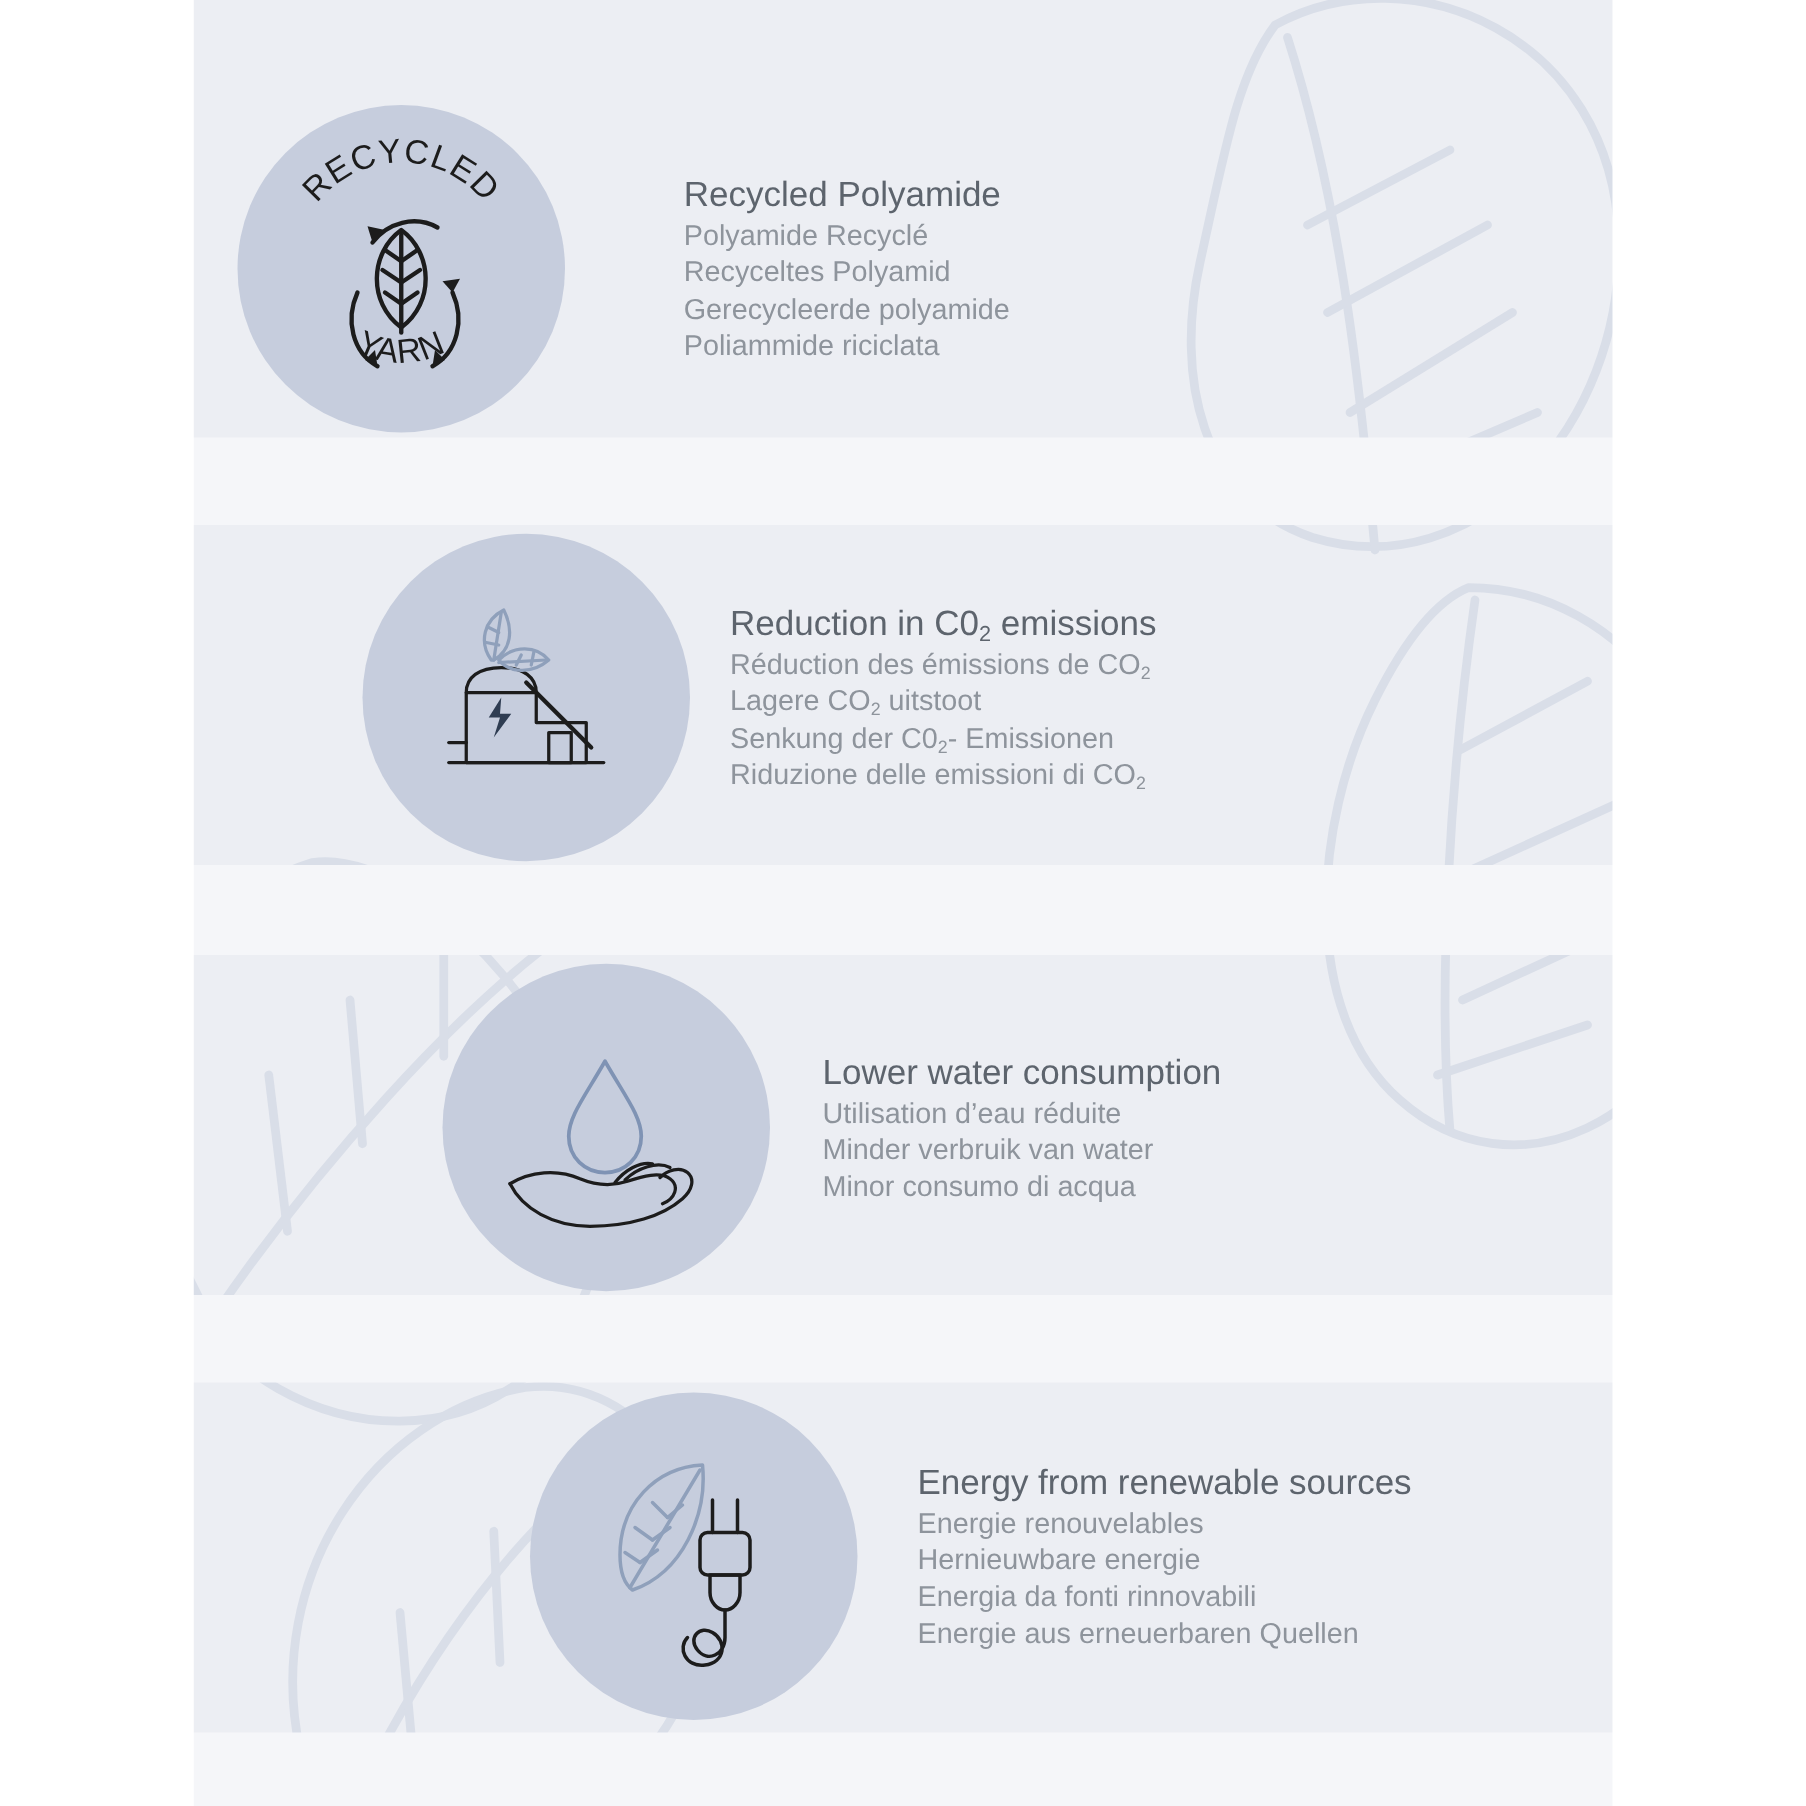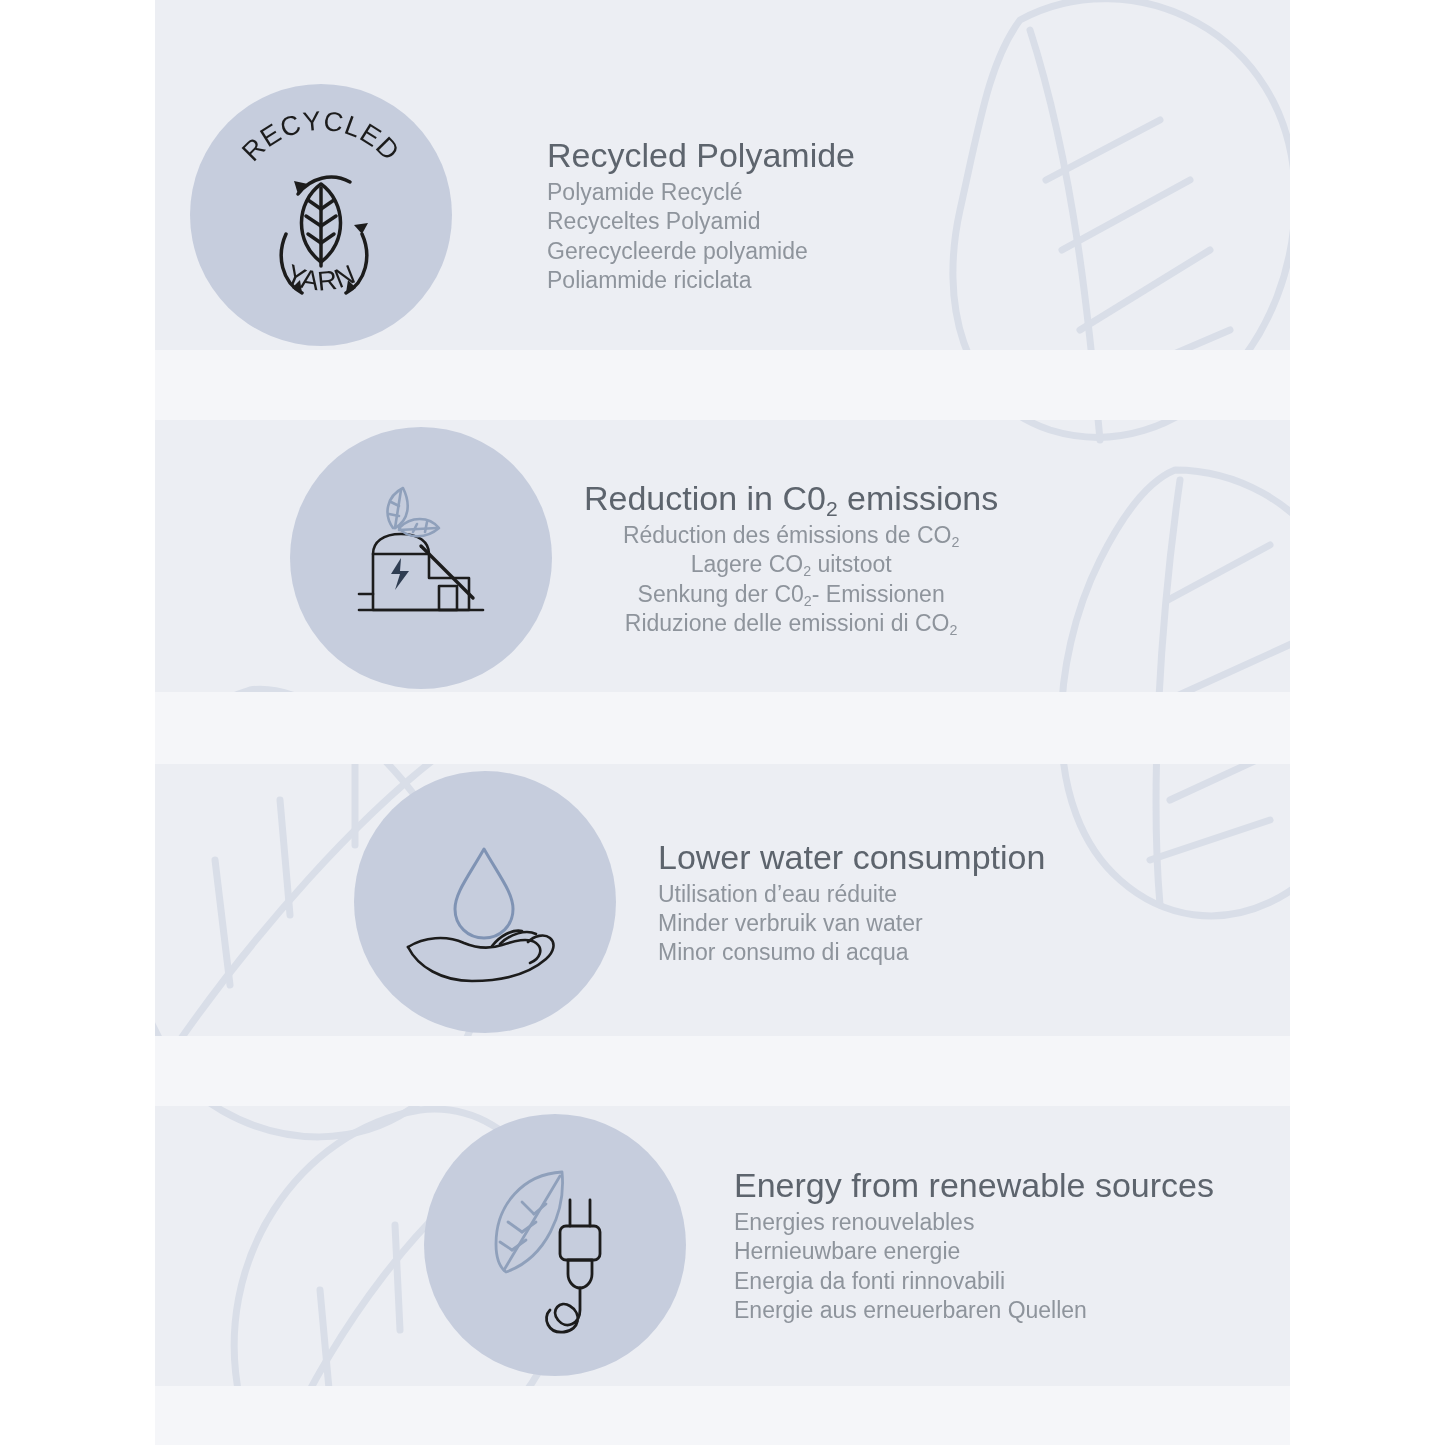--- a/index.html
+++ b/index.html
@@ -62,21 +62,21 @@
     justify-content: center;
     flex: none;
   }
 
   .text-block {
     display: flex;
     flex-direction: column;
   }
   .t-main {
     color: #5d646d;
-    font-size: 34px;
+    font-size: 28px;
     line-height: 1.28;
     white-space: nowrap;
   }
   .t-sub {
     color: #8e949c;
     font-size: 23px;
     line-height: 1.28;
     white-space: nowrap;
   }
   sub {
@@ -86,21 +86,21 @@
     top: 0.28em;
   }
 
   
   #row1 { top: 70px; height: 290px; }
   #row1 .icon-circle { width: 262px; height: 262px; margin-left: 190px; }
   #row1 .text-block { margin-left: 95px; }
 
   #row2 { top: 418px; height: 280px; }
   #row2 .icon-circle { width: 262px; height: 262px; margin-left: 290px; }
-  #row2 .text-block { margin-left: 32px; text-align: center; }
+  #row2 .text-block { margin-left: 32px; }
 
   #row3 { top: 762px; height: 280px; margin-left: 32px; }
   #row3 .icon-circle { width: 262px; height: 262px; margin-left: 322px; }
   #row3 .text-block { margin-left: 42px; }
 
   #row4 { top: 1105px; height: 280px; margin-left: 34px; }
   #row4 .icon-circle { width: 262px; height: 262px; margin-left: 390px; }
   #row4 .text-block { margin-left: 48px; }
 
   #band1 { top: 350px; height: 70px; }
@@ -281,21 +281,21 @@
             <path d="M140 60 L140 86"></path>
             <rect x="110" y="86" width="40" height="34" rx="6"></rect>
             <path d="M118 120 L142 120 L142 134 C142 142 136 148 130 148 C124 148 118 142 118 134 Z"></path>
 
             <path d="M130 148 L130 170 C130 184 116 190 108 180 C100 170 110 160 120 166 C132 173 130 190 114 192 C98 194 92 178 100 170"></path>
           </g>
         </svg>
       </div>
       <div class="text-block">
         <div class="t-main">Energy from renewable sources</div>
-        <div class="t-sub">Energies renouvelables</div>
+        <div class="t-sub">Energie renouvelables</div>
         <div class="t-sub">Hernieuwbare energie</div>
         <div class="t-sub">Energia da fonti rinnovabili</div>
         <div class="t-sub">Energie aus erneuerbaren Quellen</div>
       </div>
     </div>
 
   </div>
 
   <div class="margin-left"></div>
   <div class="margin-right"></div>

